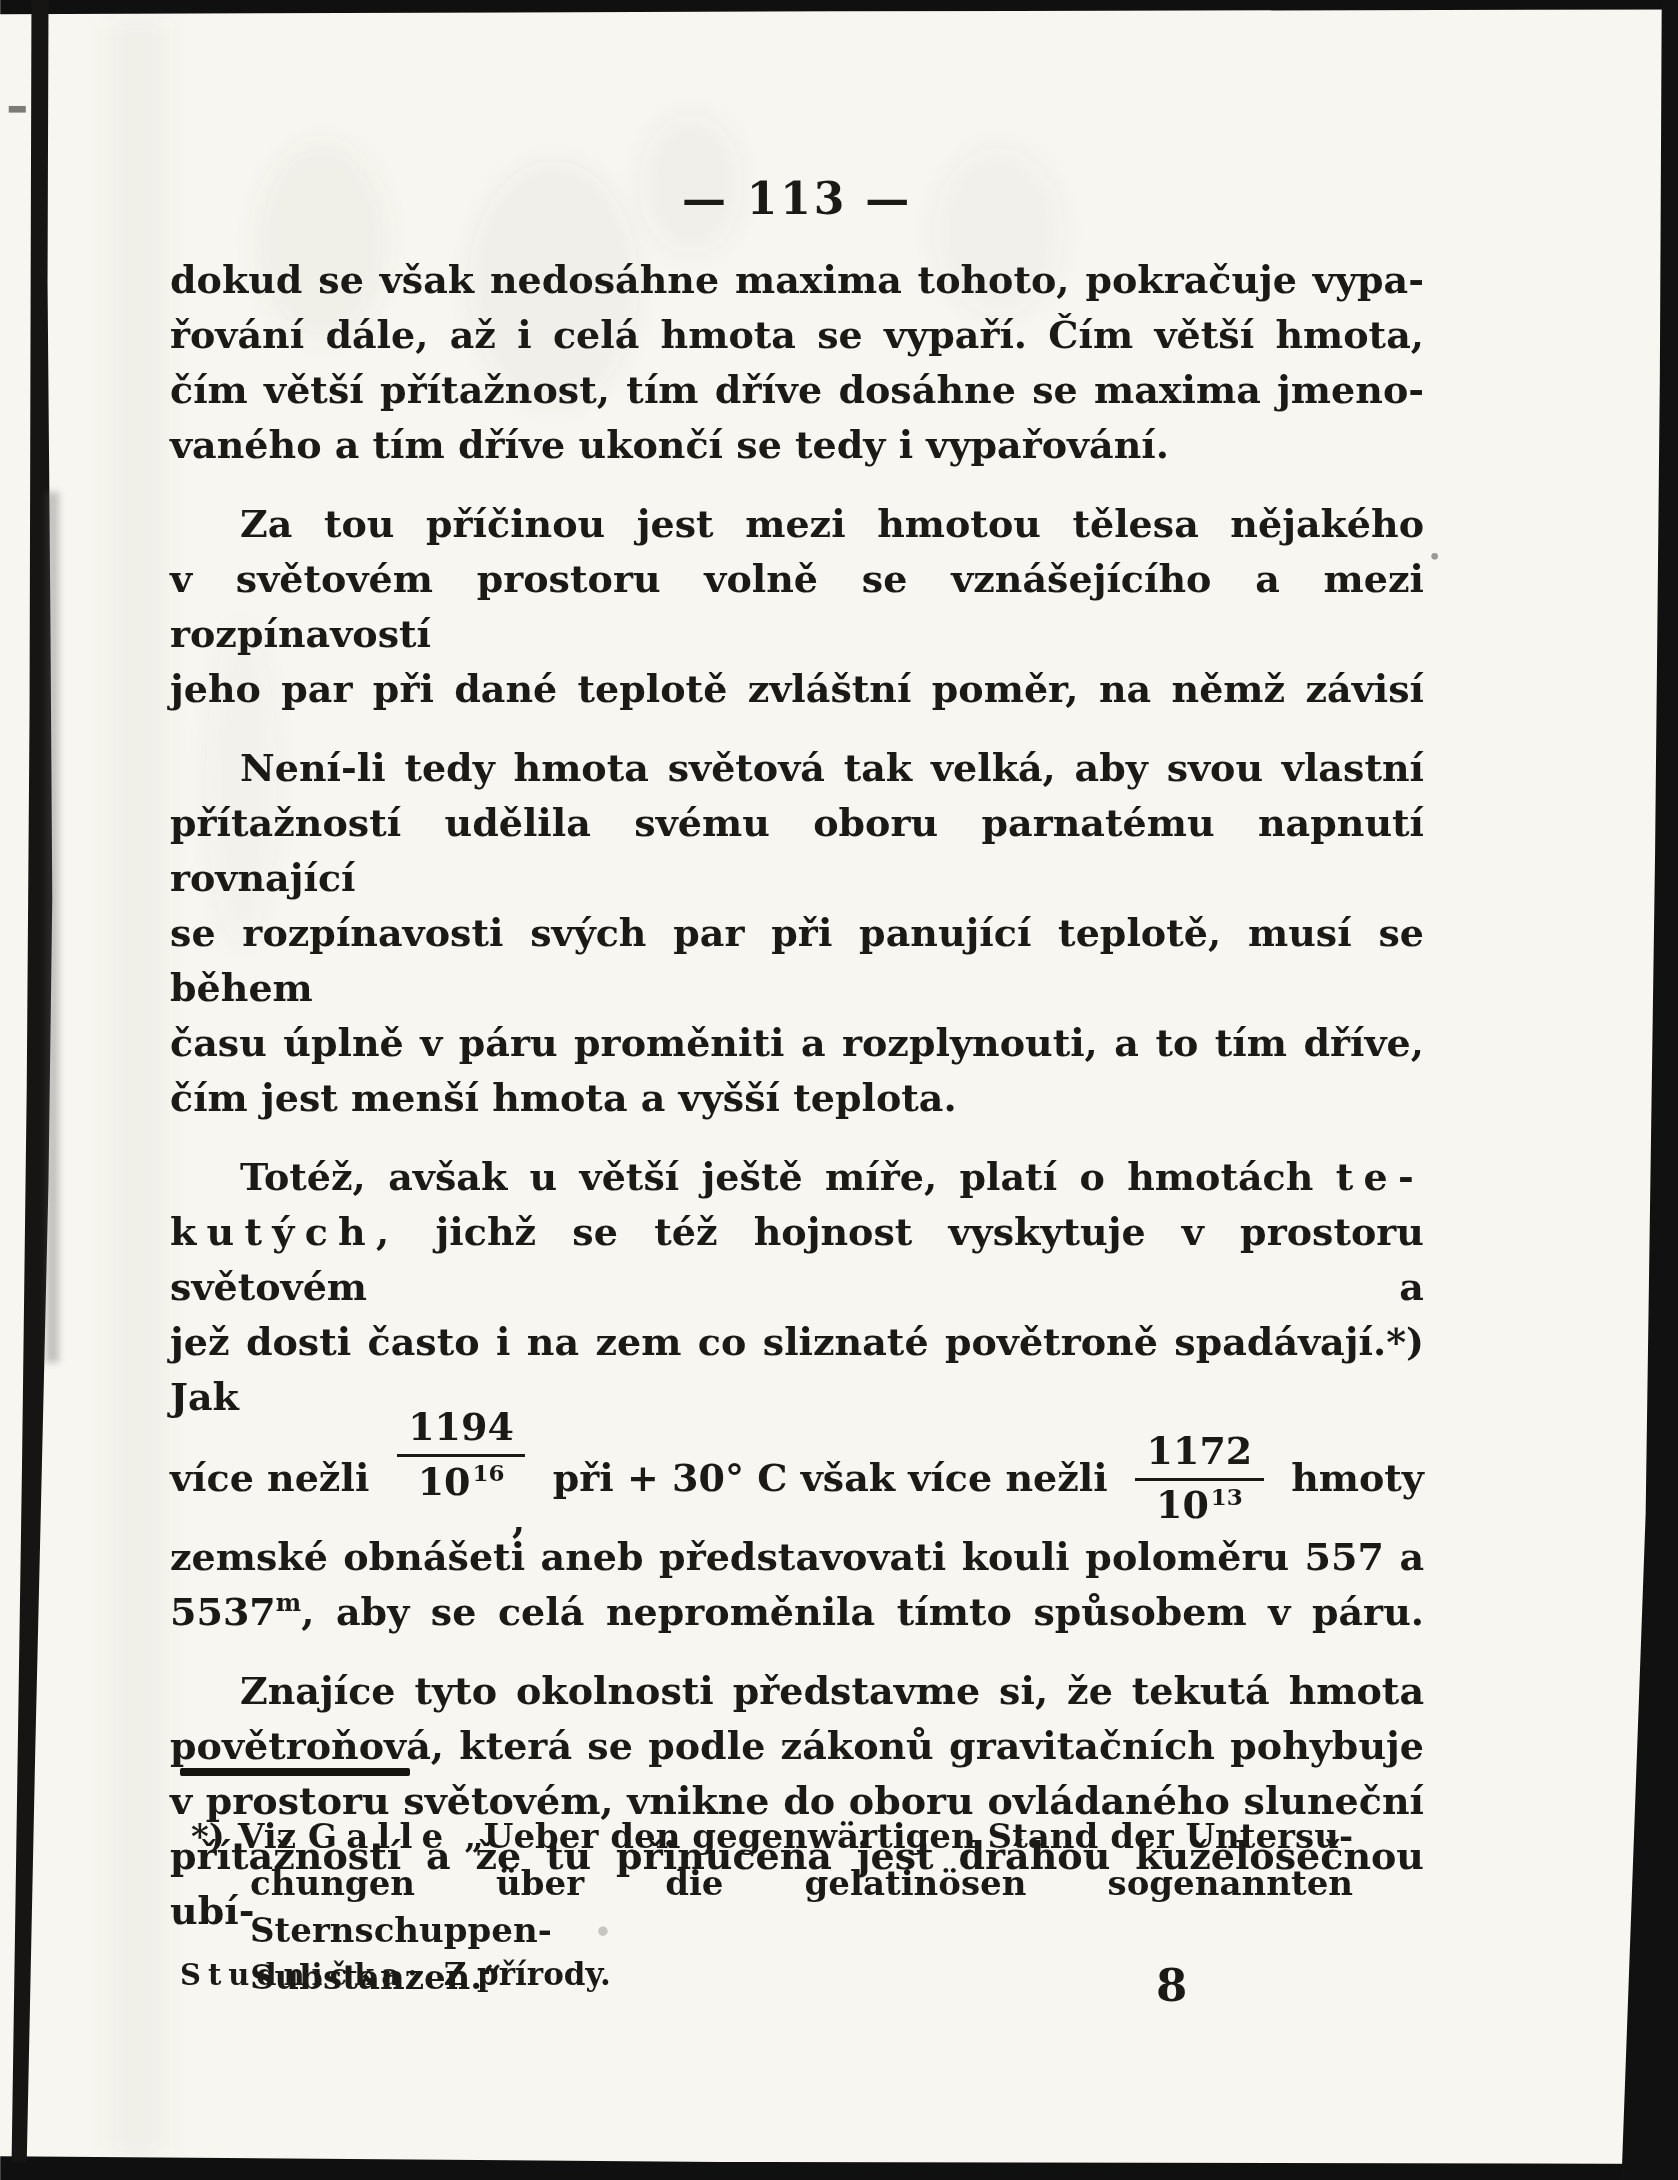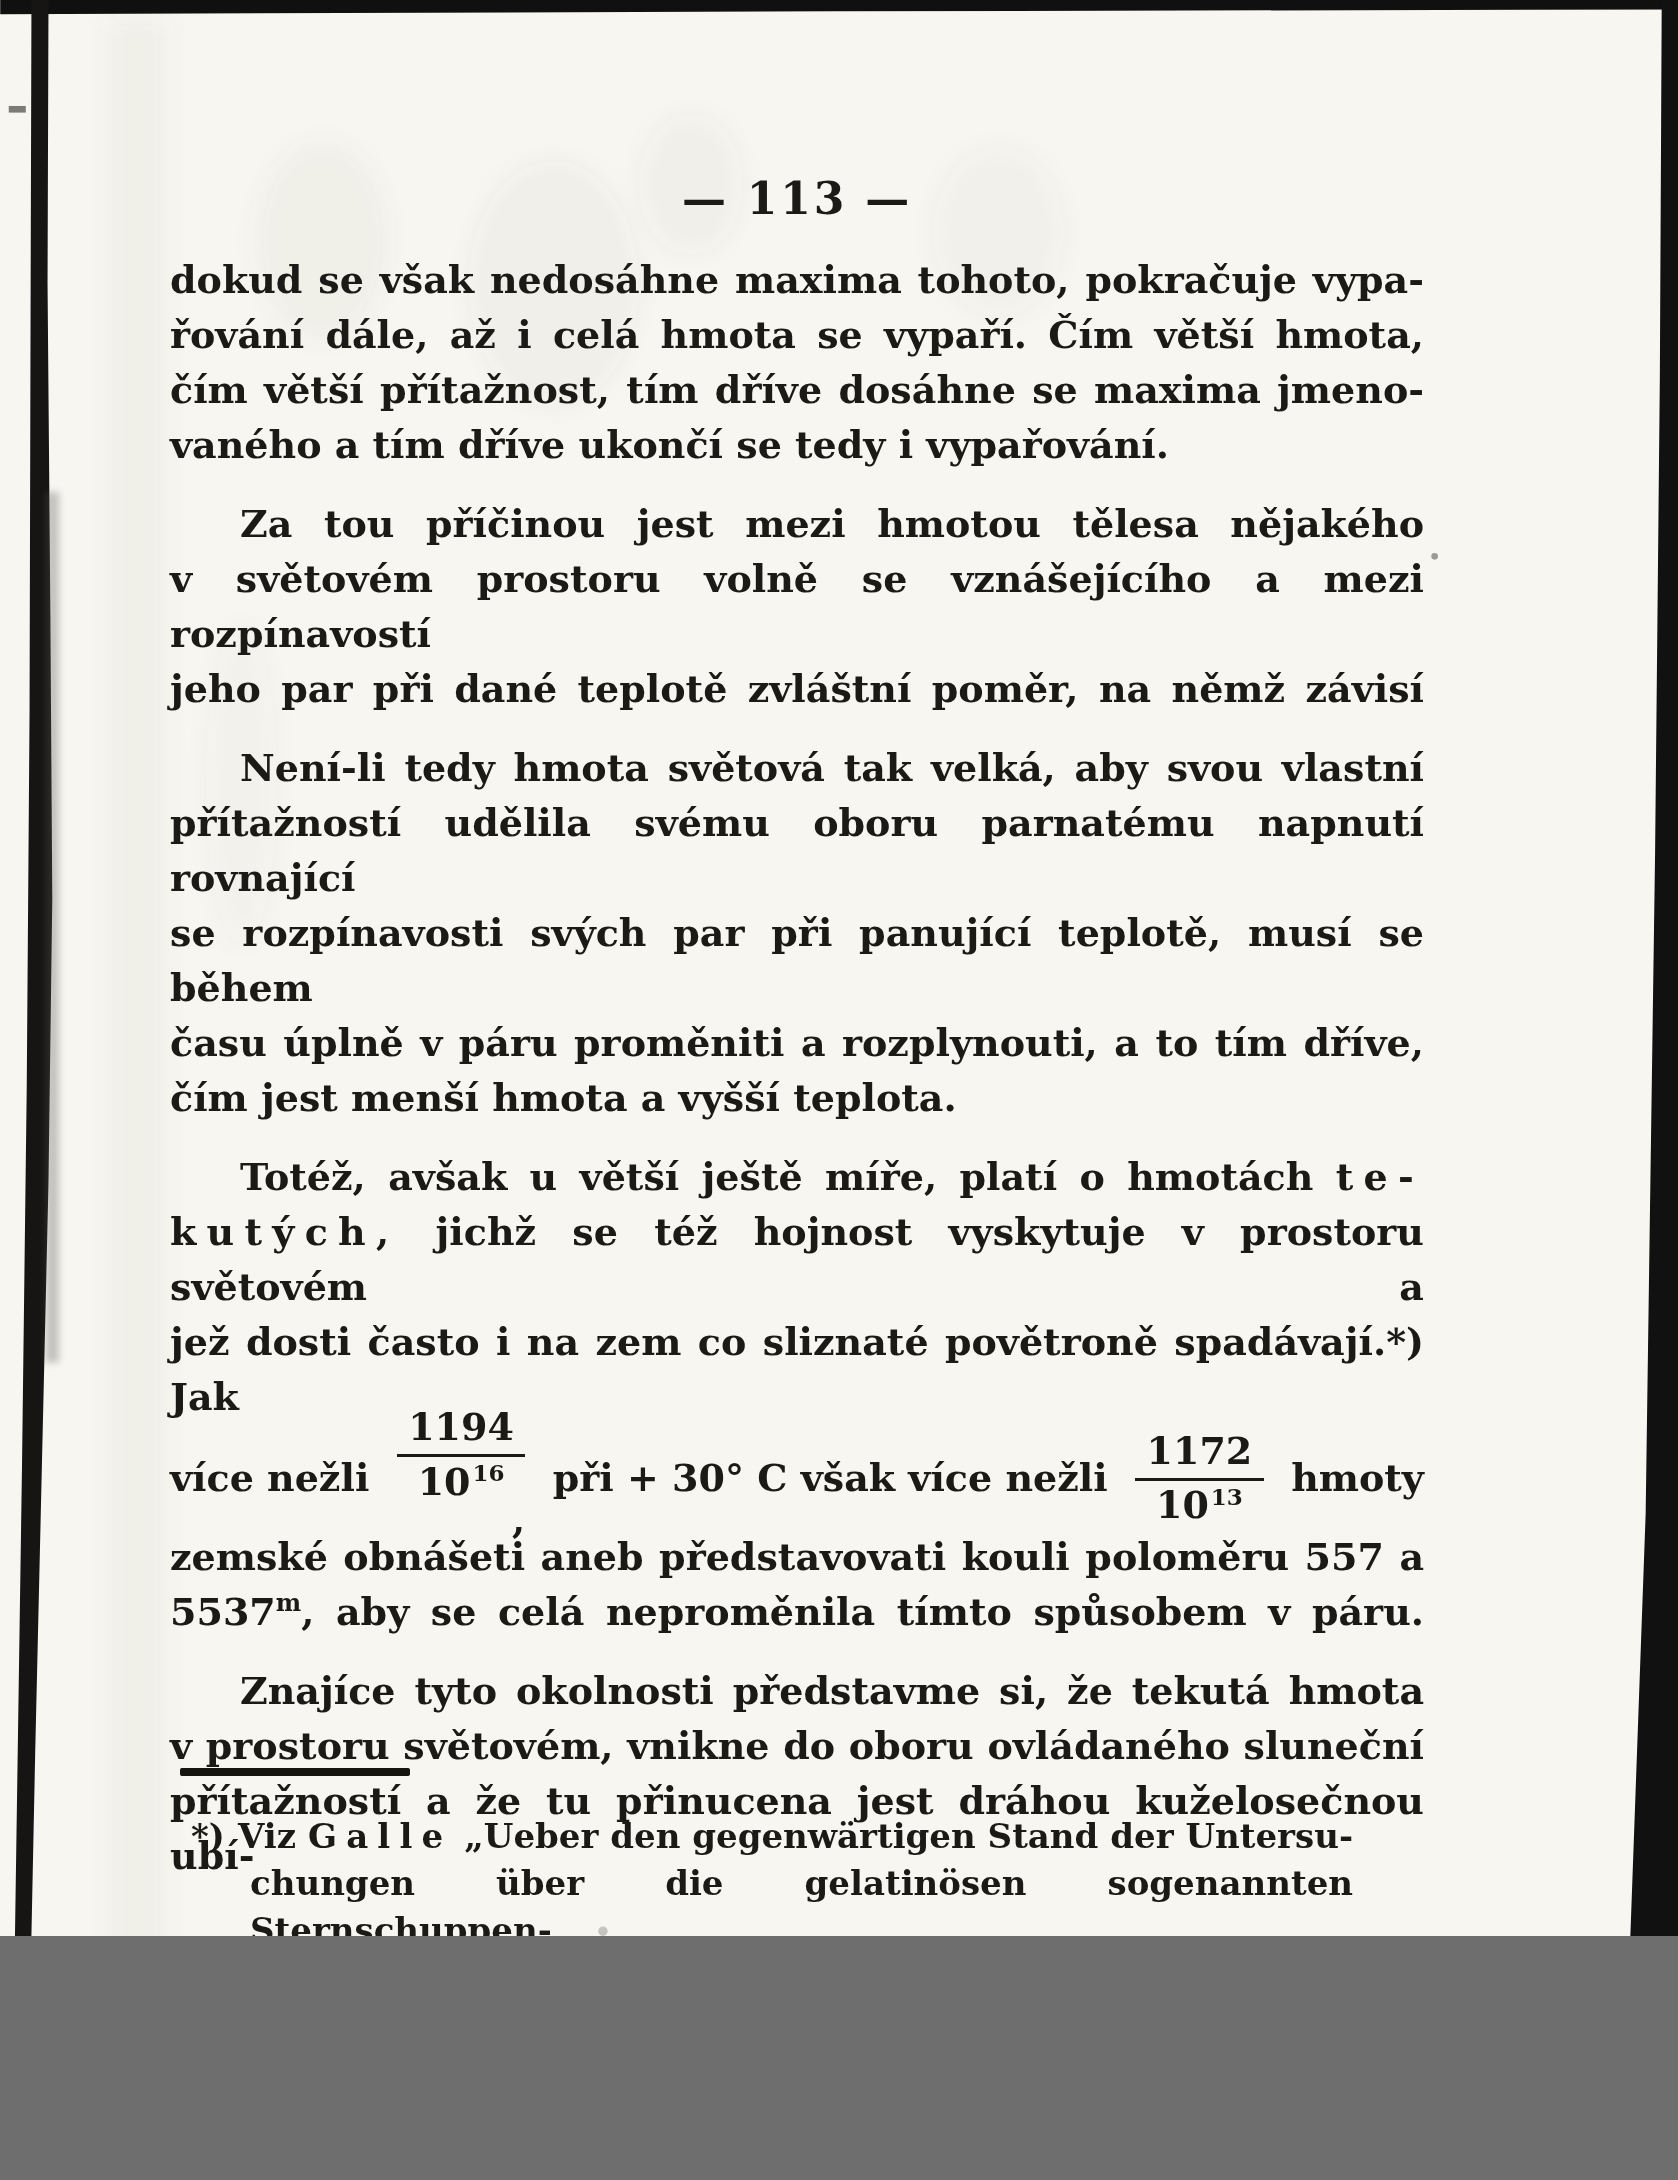--- a/index.html
+++ b/index.html
@@ -1,17 +1,17 @@
 <!DOCTYPE html>
 <html style="font-size:15px"><head>
 <meta charset="utf-8">
 <style>
   html,body{margin:0;padding:0;background:#6e6e6e;}
   #page{
-    position:relative;width:1679px;height:1936px;overflow:hidden;
+    position:relative;width:1679px;height:2180px;overflow:hidden;
     background:#f7f6f1;
     font-family:"DejaVu Serif", serif;
     font-weight:bold;
     color:#1b1a17;
   }
   .artifacts{position:absolute;left:0;top:0;width:1679px;height:2180px;z-index:1;pointer-events:none;}
   .content{position:absolute;left:0;top:0;width:1679px;height:2180px;z-index:2;}
 
   .page-header{
     position:absolute;left:170px;top:174px;width:1254px;
@@ -147,20 +147,21 @@
           </span>
           <span>hmoty</span>
         </div>
 
         <div class="line j">zemské obnášeti aneb představovati kouli poloměru 557 a</div>
         <div class="line j"><span>5537</span><sup class="msup">m</sup><span>, aby se celá neproměnila tímto spůsobem v páru.</span></div>
       </div>
 
       <div class="par">
         <div class="line j indent">Znajíce tyto okolnosti představme si, že tekutá hmota</div>
+        <div class="line j">povětroňová, která se podle zákonů gravitačních pohybuje</div>
         <div class="line j">v prostoru světovém, vnikne do oboru ovládaného sluneční</div>
         <div class="line j">přítažností a že tu přinucena jest dráhou kuželosečnou ubí-</div>
       </div>
 
     </div>
 
     <div class="footnote-rule"></div>
 
     <div class="footnote">
       <div class="fn-line j"><span class="fn-marker">*)</span><span>Viz </span><span class="sp">Galle</span><span> „Ueber den gegenwärtigen Stand der Untersu-</span></div>

